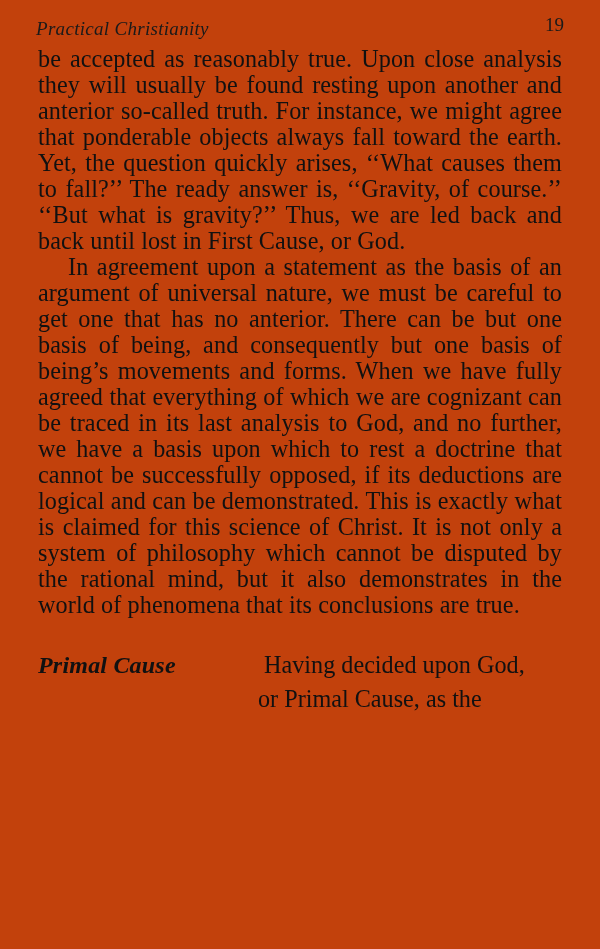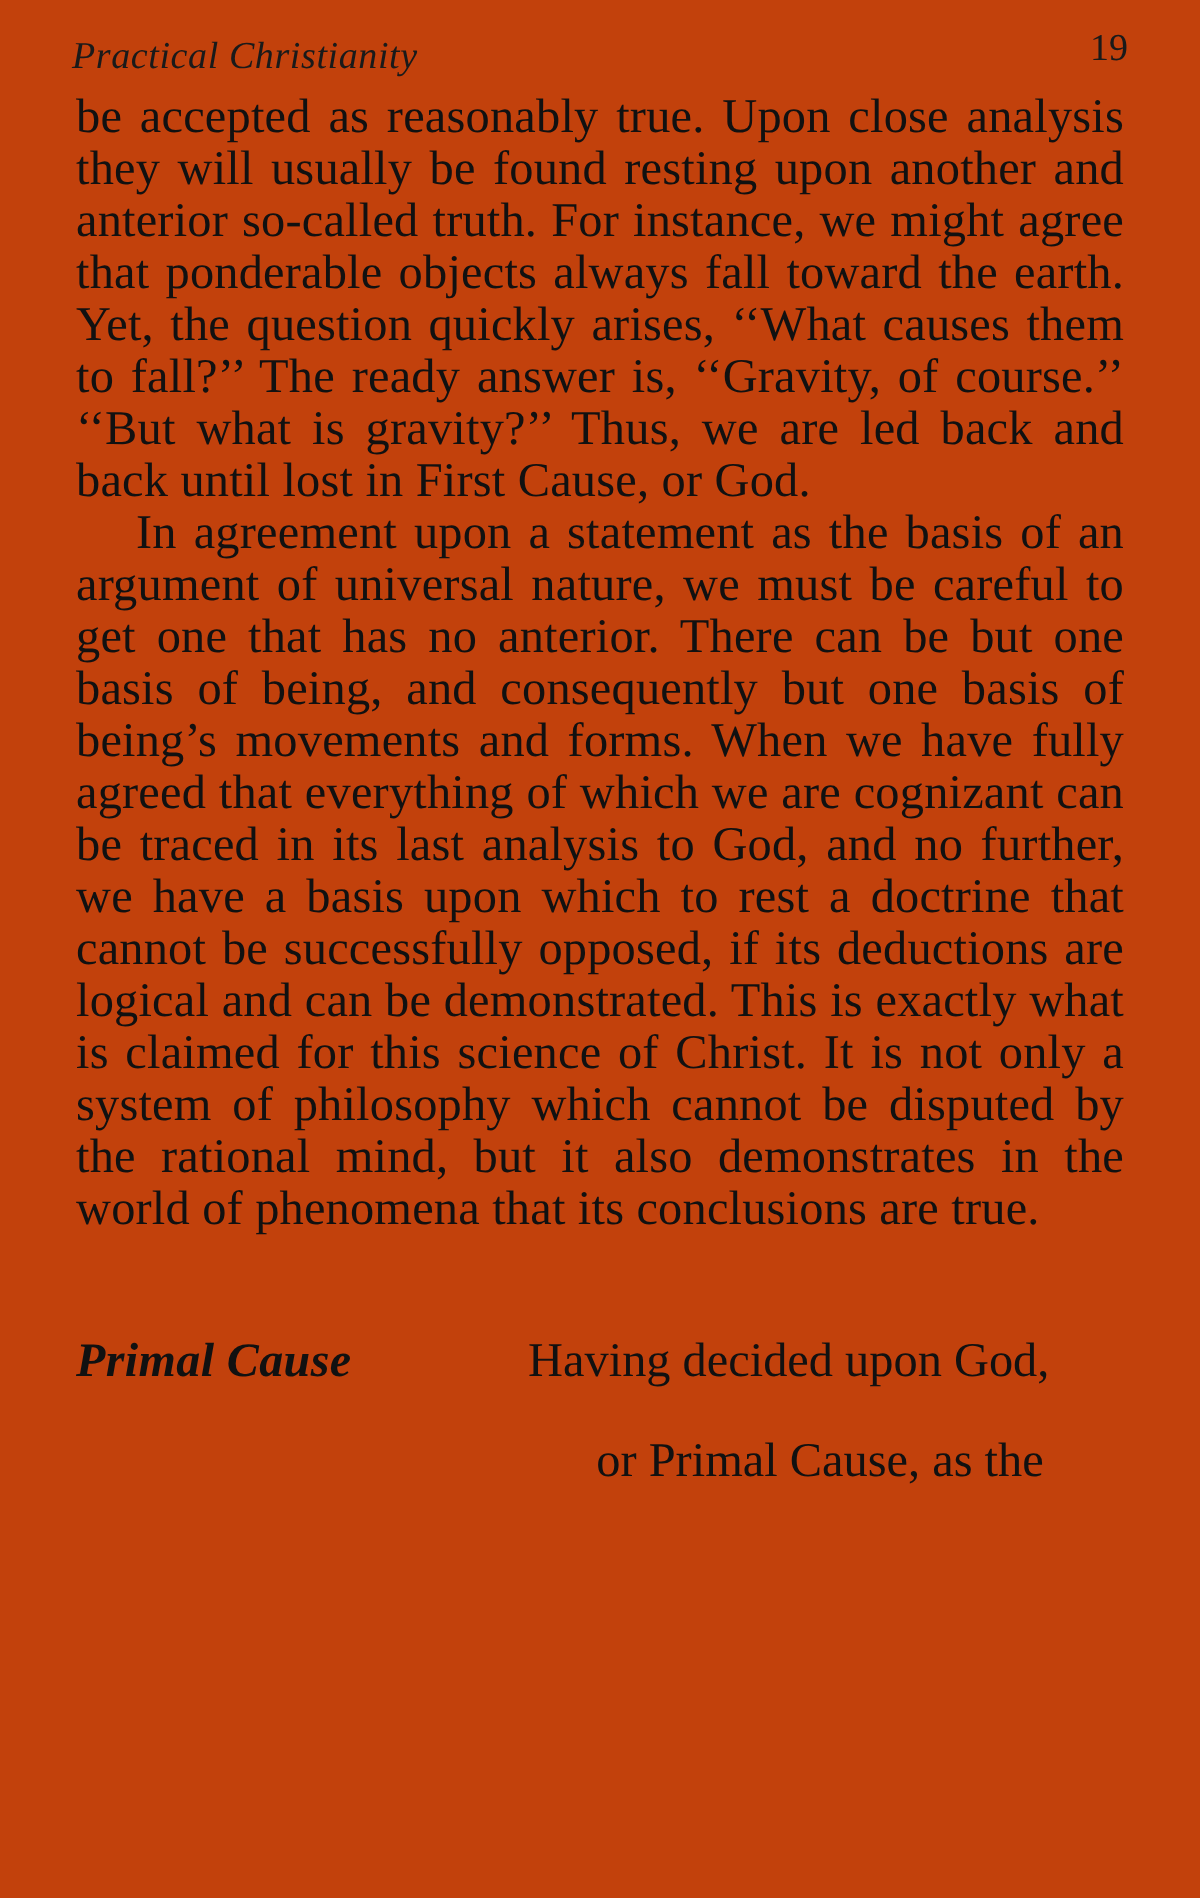--- a/index.html
+++ b/index.html
@@ -82,36 +82,35 @@
     font-size: 24px;
     letter-spacing: 0.2px;
   }
   .runin-wrap {
     position: relative;
   }
   .runin-line1,
   .runin-line2 {
     display: block;
     white-space: nowrap;
-    margin-top: 16px;
   }
   .runin-line1 .heading {
     display: inline-block;
     width: 220px;
   }
   .runin-line1 .tail {
     display: inline-block;
   }
   .runin-line2 {
     padding-left: 220px;
   }
   .runin-line2 .tail2 {
     display: inline-block;
     width: 304px;
-    text-align: center;
+    text-align: left;
   }
   .last-line {
     display: block;
     font-size: 24.2px;
     line-height: 34.1px;
     white-space: nowrap;
   }
 </style>
 </head>
 <body>

